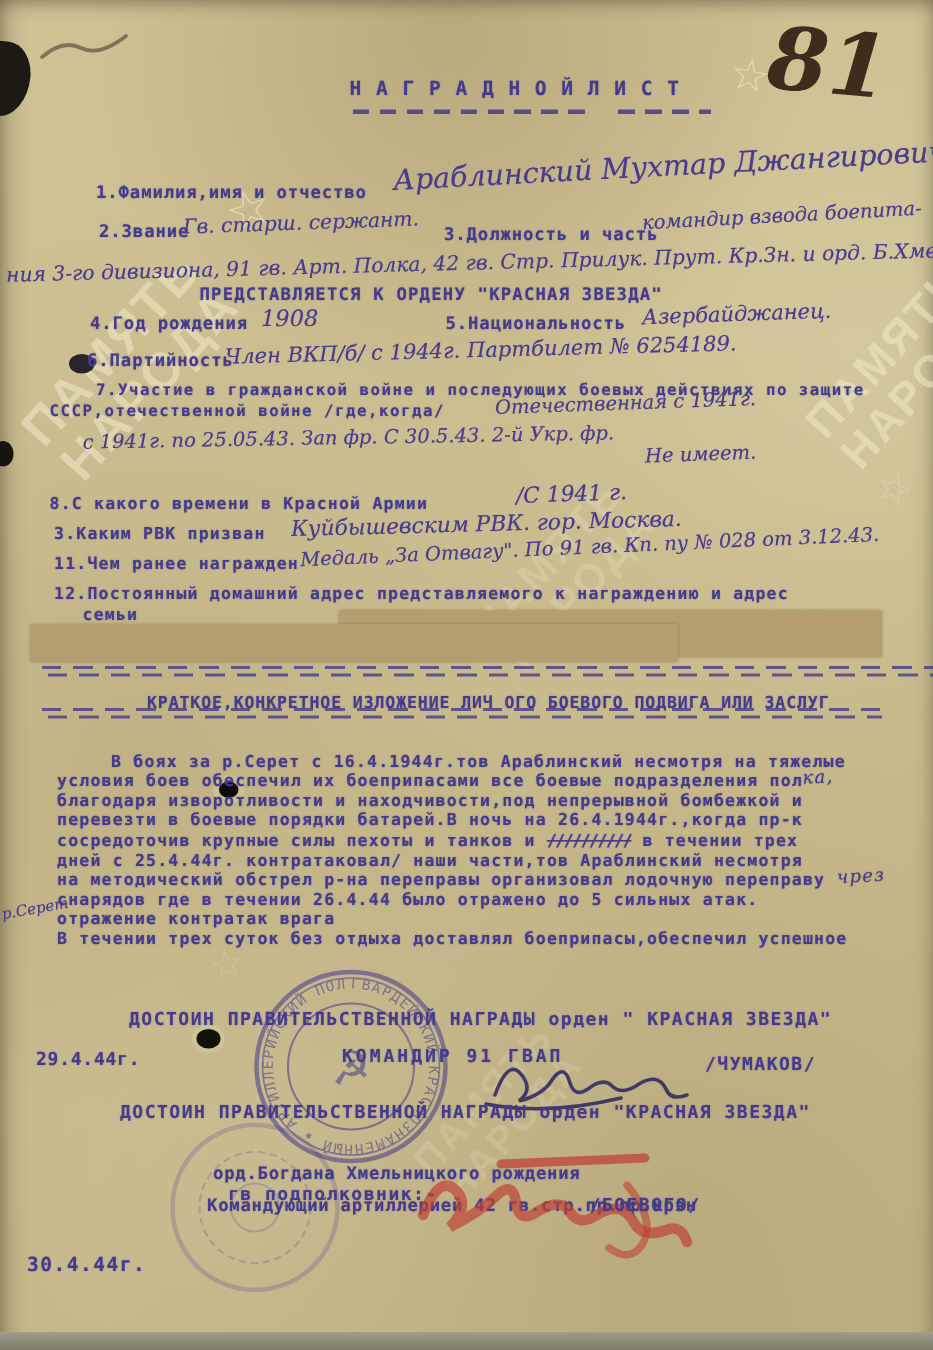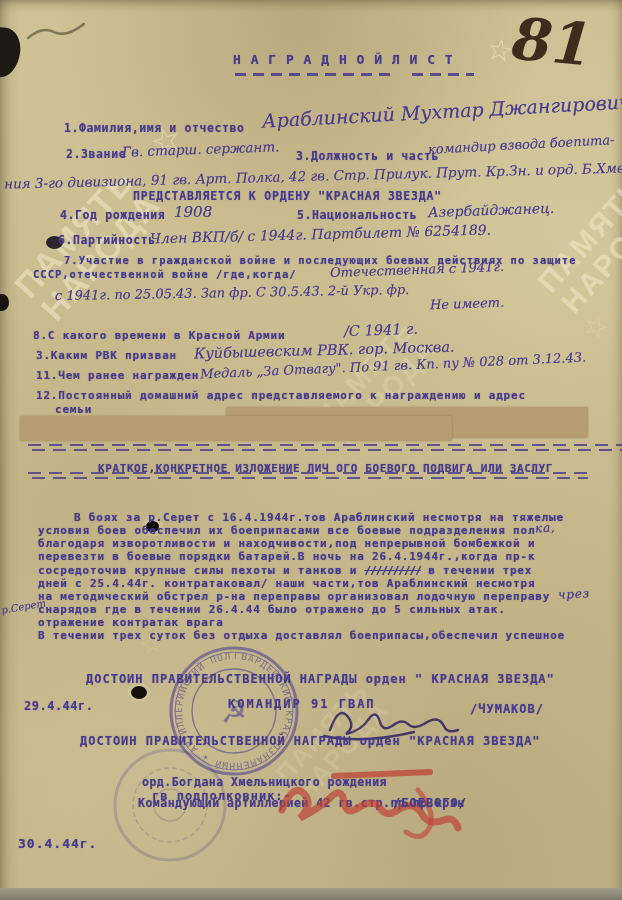--- a/index.html
+++ b/index.html
@@ -33,21 +33,21 @@
         repeating-linear-gradient(90deg, rgba(70,58,140,.8) 0 13px, transparent 13px 21px);
       background-size:100% 2.4px,100% 2.4px;
       background-position:0 0,4px 4.5px;background-repeat:no-repeat;height:7px;}
   .titledash{position:absolute;height:3px;
       background:repeating-linear-gradient(90deg, rgba(70,58,140,.85) 0 11px, transparent 11px 18px);}
   .redact{position:absolute;background:#b49e6f;border-radius:2px;
       box-shadow:0 0 2px rgba(90,75,40,.4);}
   .bodyblock{position:absolute;left:38px;top:501px;width:578px;
       font-size:11px;line-height:13.15px;letter-spacing:.8px;}
   .bodyblock div{white-space:nowrap;}
-  .indent{padding-left:36px;margin-top:10px;}
+  .indent{padding-left:36px;}
   .strike{text-decoration:line-through;letter-spacing:-1px;}
   .hand-inline{font-family:"DejaVu Serif",serif;font-style:italic;font-weight:normal;
       font-size:12px;display:inline-block;transform:translateY(-2px) rotate(-3deg);}
   .spot{position:absolute;border-radius:50%;}
   svg{position:absolute;overflow:visible;}
 </style>
 </head>
 <body>
 
 <div class="paper">

